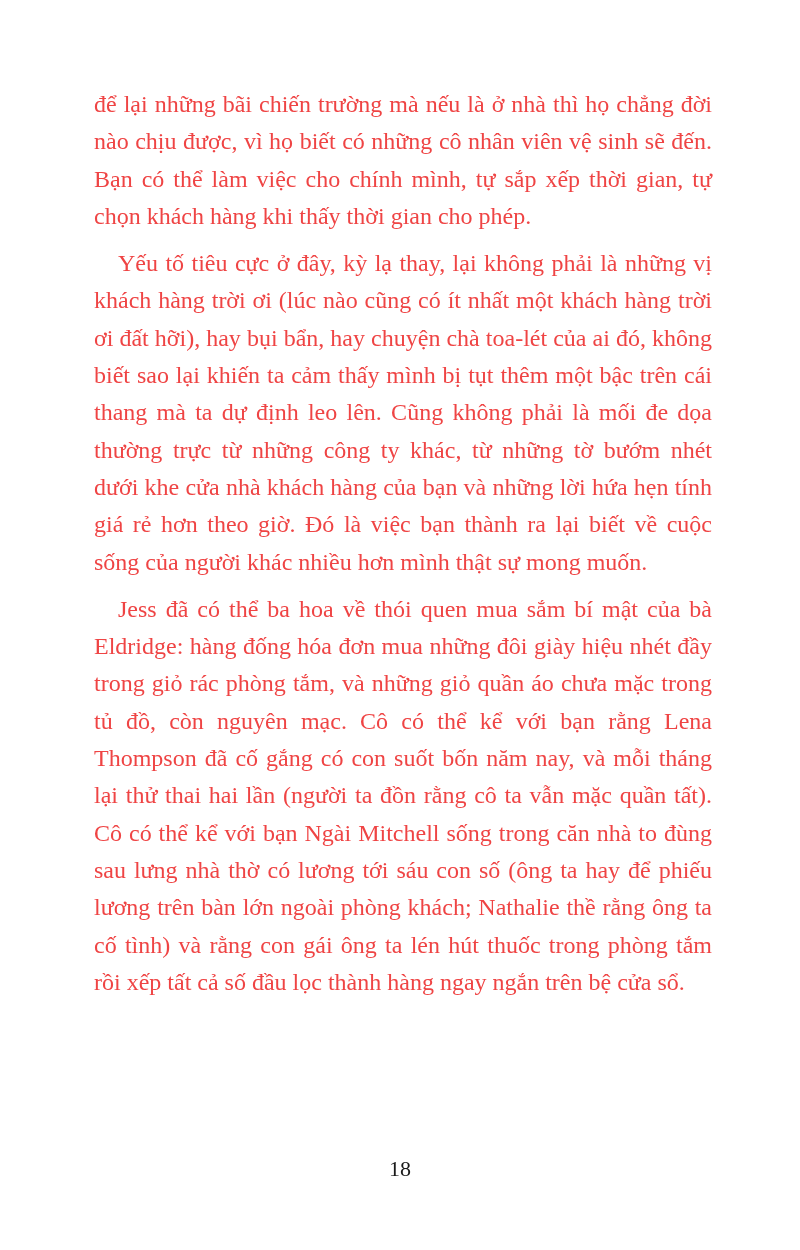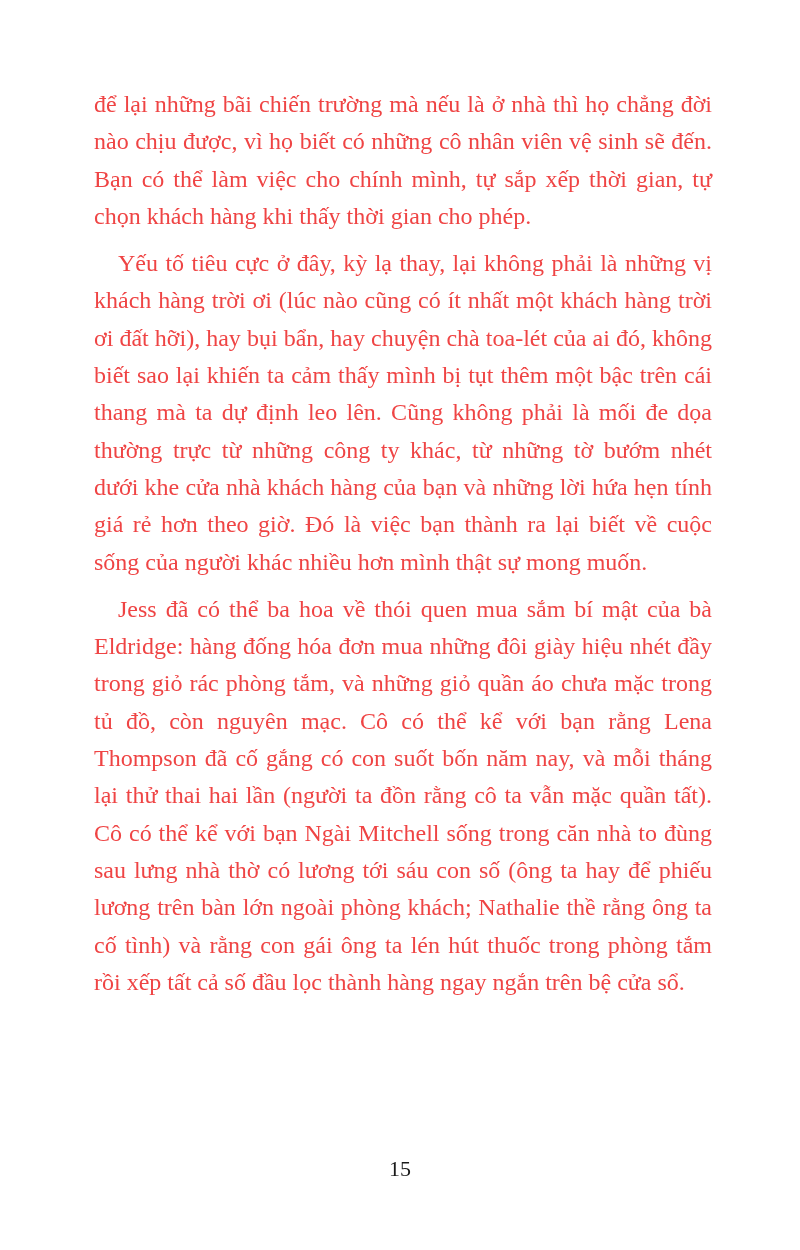--- a/index.html
+++ b/index.html
@@ -45,13 +45,13 @@
   </style>
 </head>
 <body>
 
 <div class="page">
   <p class="para">để lại những bãi chiến trường mà nếu là ở nhà thì họ chẳng đời nào chịu được, vì họ biết có những cô nhân viên vệ sinh sẽ đến. Bạn có thể làm việc cho chính mình, tự sắp xếp thời gian, tự chọn khách hàng khi thấy thời gian cho phép.</p>
   <p class="para indent">Yếu tố tiêu cực ở đây, kỳ lạ thay, lại không phải là những vị khách hàng trời ơi (lúc nào cũng có ít nhất một khách hàng trời ơi đất hỡi), hay bụi bẩn, hay chuyện chà toa-lét của ai đó, không biết sao lại khiến ta cảm thấy mình bị tụt thêm một bậc trên cái thang mà ta dự định leo lên. Cũng không phải là mối đe dọa thường trực từ những công ty khác, từ những tờ bướm nhét dưới khe cửa nhà khách hàng của bạn và những lời hứa hẹn tính giá rẻ hơn theo giờ. Đó là việc bạn thành ra lại biết về cuộc sống của người khác nhiều hơn mình thật sự mong muốn.</p>
   <p class="para indent">Jess đã có thể ba hoa về thói quen mua sắm bí mật của bà Eldridge: hàng đống hóa đơn mua những đôi giày hiệu nhét đầy trong giỏ rác phòng tắm, và những giỏ quần áo chưa mặc trong tủ đồ, còn nguyên mạc. Cô có thể kể với bạn rằng Lena Thompson đã cố gắng có con suốt bốn năm nay, và mỗi tháng lại thử thai hai lần (người ta đồn rằng cô ta vẫn mặc quần tất). Cô có thể kể với bạn Ngài Mitchell sống trong căn nhà to đùng sau lưng nhà thờ có lương tới sáu con số (ông ta hay để phiếu lương trên bàn lớn ngoài phòng khách; Nathalie thề rằng ông ta cố tình) và rằng con gái ông ta lén hút thuốc trong phòng tắm rồi xếp tất cả số đầu lọc thành hàng ngay ngắn trên bệ cửa sổ.</p>
 </div>
 
-<div class="page-number">15</div>
+<div class="page-number">18</div>
 
 </body></html>

